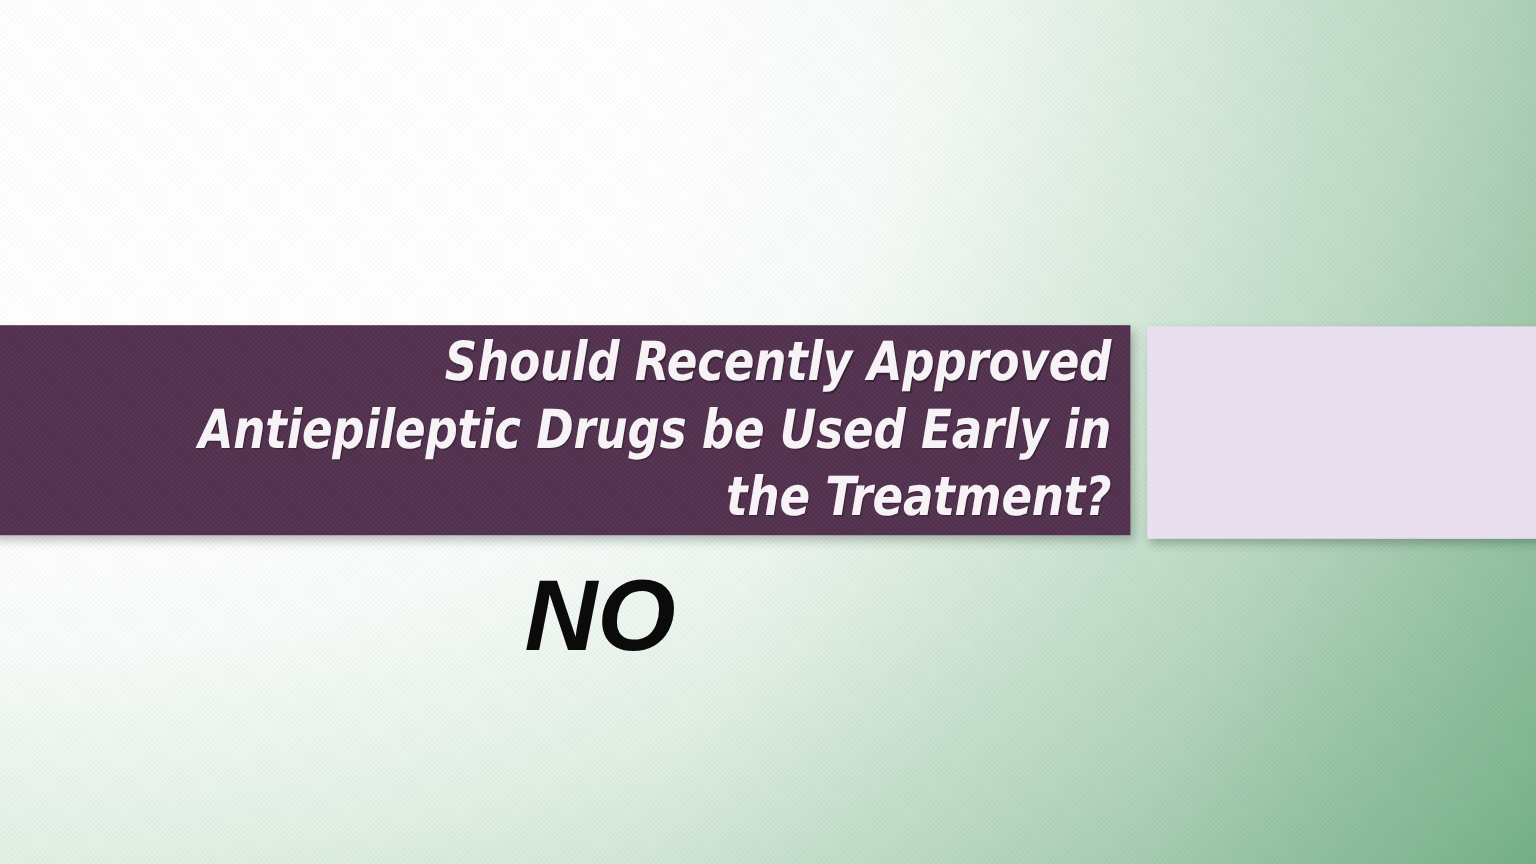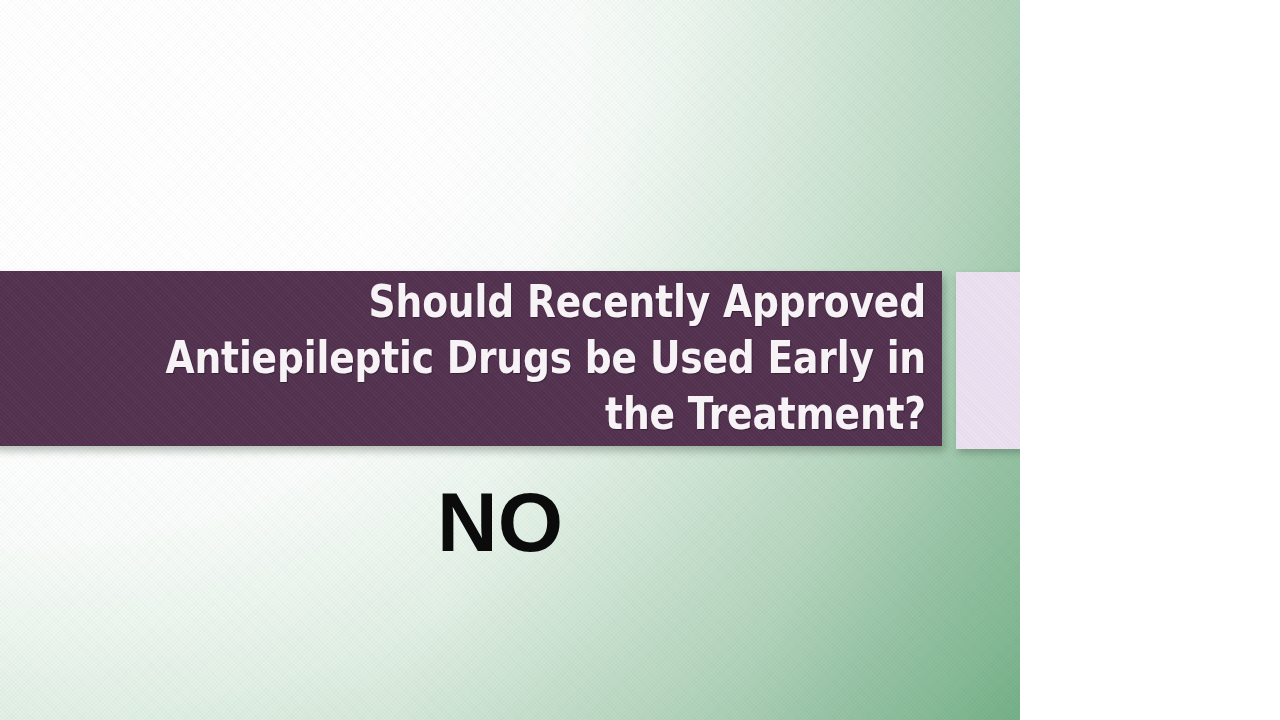--- a/index.html
+++ b/index.html
@@ -7,23 +7,24 @@
 
   html, body {
     width:1280px; height:720px;
     overflow:hidden;
     font-family:"Liberation Sans", sans-serif;
   }
 
   
   #slide {
     position:relative;
-    width:1020px; height:720px;
+    width:1280px; height:720px;
     background:#15803d;
     overflow:hidden;
+    font-style:italic;
   }
 
   
   #bg-gradient {
     position:absolute; inset:0;
     background:
       radial-gradient(130% 150% at 2% 12%,
           rgba(255,255,255,1) 0%,
           rgba(255,255,255,1) 30%,
           rgba(249,252,250,1) 42%,
@@ -115,21 +116,20 @@
   #answer {
     position:absolute;
     left:437px; top:471px;
     font-family:"Liberation Sans", sans-serif;
     font-weight:bold;
     font-size:84px;
     line-height:84px;
     color:#0b0b0b;
     letter-spacing:0px;
     white-space:nowrap;
-    margin-top:9px;
   }
 </style>
 </head>
 <body>
 
 <div id="slide">
 
   <div id="bg-gradient"></div>
   <div id="bg-gradient-2"></div>
   <div id="bg-texture"></div>

